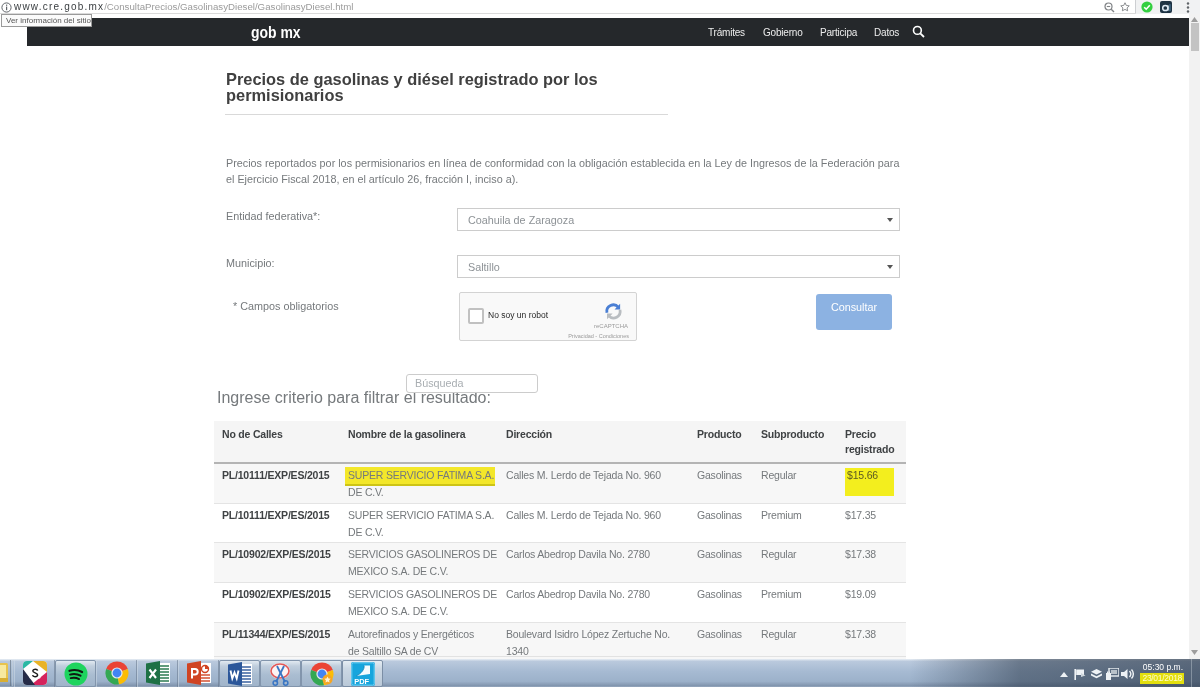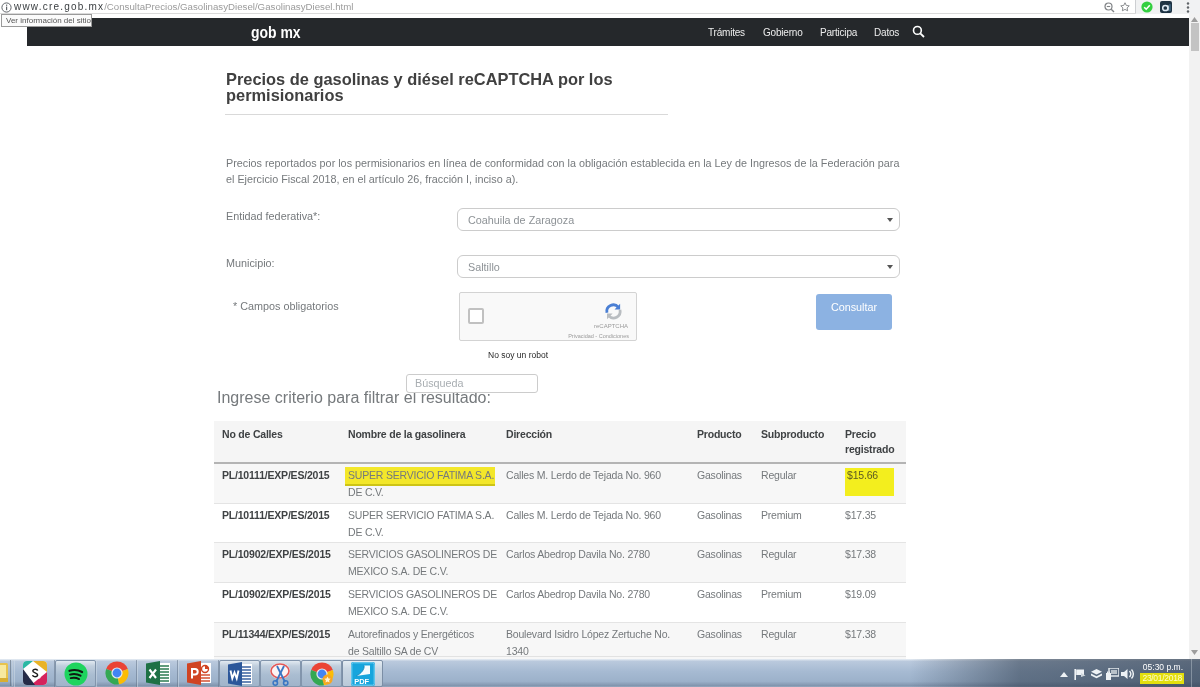--- a/index.html
+++ b/index.html
@@ -24,31 +24,31 @@
   #goblogo { position:absolute; left:224px; top:4.5px; color:#fff; font-size:17px; font-weight:bold; transform:scaleX(0.82); transform-origin:0 0; }
   .nav { position:absolute; top:9px; color:#ededed; font-size:10px; letter-spacing:-0.2px; }
 
   
   #title { position:absolute; left:226px; top:71px; width:420px; font-size:16.4px; line-height:16px;
     font-weight:bold; color:#404040; letter-spacing:0px;}
   #titlehr { position:absolute; left:225px; top:114px; width:443px; height:1px; background:#d9d9d9; }
   #para { position:absolute; left:226px; top:155px; width:690px; font-size:10.8px; line-height:16.3px; color:#75797c; }
 
   .flabel { position:absolute; left:226px; font-size:10.8px; line-height:12px; color:#75797c; }
-  .sel { position:absolute; left:457px; width:443px; height:23px; border:1px solid #ccc; border-radius:6px;
+  .sel { position:absolute; left:457px; width:443px; height:23px; border:1px solid #ccc; border-radius:0;
     background:#fff; font-size:10.8px; color:#8d9296; line-height:22px; padding-left:10px; }
   .sel .caret { position:absolute; right:6px; top:9px; width:0; height:0;
     border-left:3.5px solid transparent; border-right:3.5px solid transparent; border-top:4px solid #555; }
 
   #campos { position:absolute; left:233px; top:300px; font-size:10.8px; line-height:12px; color:#75797c; }
 
   #captcha { position:absolute; left:459px; top:292px; width:178px; height:49px; background:#f9f9f9;
     border:1px solid #d3d3d3; border-radius:2px; }
   #captcha .box { position:absolute; left:8px; top:15px; width:16px; height:16px; background:#fff; border:2px solid #c1c1c1; border-radius:2px; }
-  #captcha .lbl { position:absolute; left:28px; top:17px; font-size:8.5px; color:#282828;margin-top:40px; }
+  #captcha .lbl { position:absolute; left:28px; top:17px; font-size:8.5px; color:#282828; }
   #captcha .rc { position:absolute; right:12px; top:8px; width:21px; height:21px; }
   #captcha .rctext { position:absolute; right:8px; top:30px; font-size:6px; color:#9a9a9a; }
   #captcha .priv { position:absolute; right:7px; top:39.5px; font-size:5.5px; color:#9a9a9a; }
 
   #consultar { position:absolute; left:816px; top:294px; width:76px; height:36px; background:#8cb2e2;
     border-radius:3px; color:#fff; font-size:10.8px; text-align:center; line-height:26px; }
 
   #filterlbl { position:absolute; left:217px; top:392px; font-size:16px; line-height:12px; color:#75797c; }
   #filterinput { position:absolute; left:406px; top:374px; width:132px; height:19px; border:1px solid #ccc;
     border-radius:3px; font-size:10.8px; color:#a9aeb2; line-height:17px; padding-left:8px; background:#fff;}
@@ -137,21 +137,21 @@
     <div class="nav" style="left:681px">Trámites</div>
     <div class="nav" style="left:736px">Gobierno</div>
     <div class="nav" style="left:793px">Participa</div>
     <div class="nav" style="left:847px">Datos</div>
     <svg class="abs" style="left:885px;top:7px" width="13" height="13" viewBox="0 0 13 13">
       <circle cx="5.4" cy="5.4" r="3.9" fill="none" stroke="#fff" stroke-width="1.6"></circle>
       <line x1="8.3" y1="8.3" x2="12" y2="12" stroke="#fff" stroke-width="1.8"></line>
     </svg>
   </div>
 
-  <div id="title">Precios de gasolinas y diésel reCAPTCHA por los permisionarios</div>
+  <div id="title">Precios de gasolinas y diésel registrado por los permisionarios</div>
   <div id="titlehr"></div>
   <div id="para">Precios reportados por los permisionarios en línea de conformidad con la obligación establecida en la Ley de Ingresos de la Federación para<br>el Ejercicio Fiscal 2018, en el artículo 26, fracción I, inciso a).</div>
 
   <div class="flabel" style="top:210px">Entidad federativa*:</div>
   <div class="sel" style="top:208px">Coahuila de Zaragoza<span class="caret"></span></div>
   <div class="flabel" style="top:257px">Municipio:</div>
   <div class="sel" style="top:255px">Saltillo<span class="caret"></span></div>
 
   <div id="campos">* Campos obligatorios</div>
 

